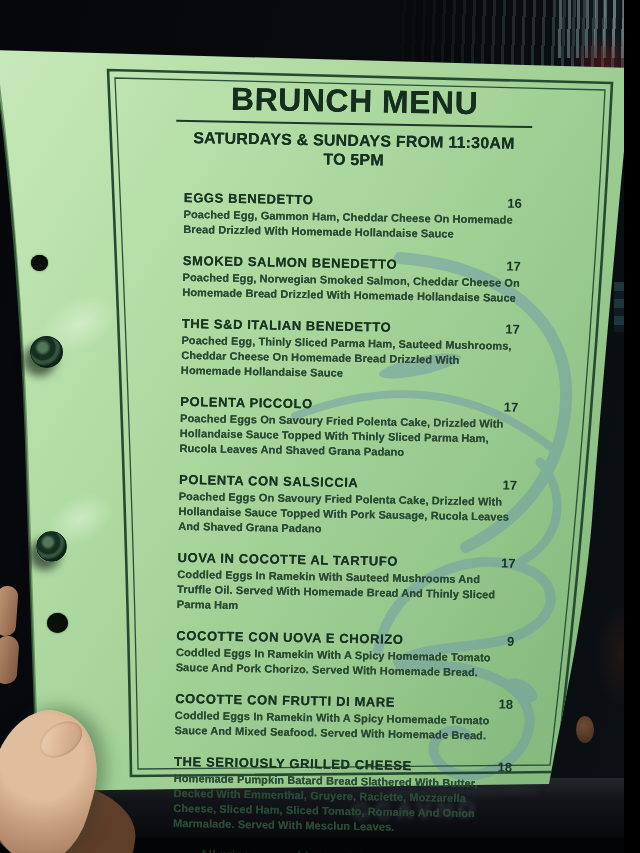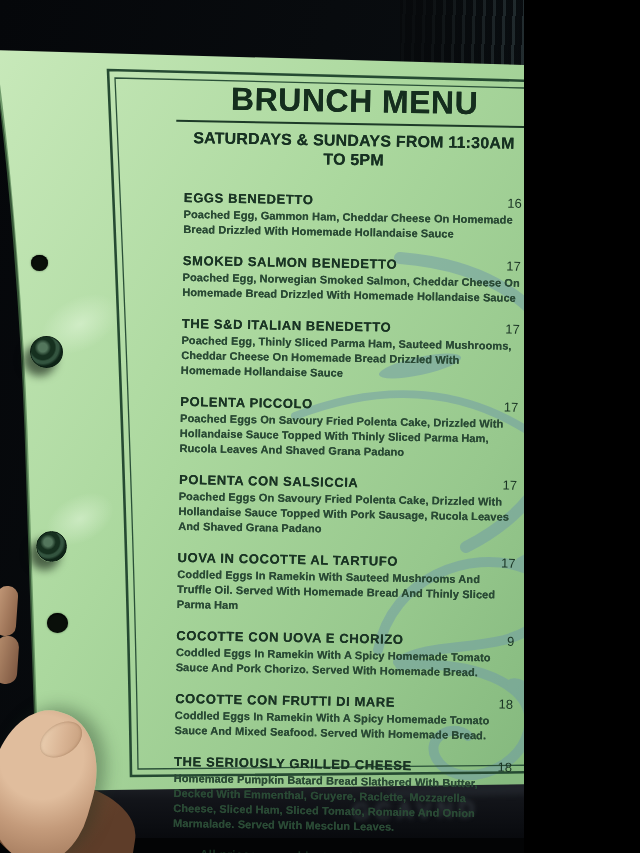--- a/index.html
+++ b/index.html
@@ -1,16 +1,16 @@
 <!DOCTYPE html>
 <html><head>
 <meta charset="utf-8">
 <style>
   html,body{margin:0;padding:0;background:#000;}
-  .scene{position:relative;width:524px;height:853px;overflow:hidden;
+  .scene{position:relative;width:624px;height:853px;overflow:hidden;
          background:linear-gradient(105deg,#05070a 0%,#080b0e 45%,#0b1014 100%);
          font-family:"Liberation Sans",sans-serif;}
   
   .blinds{position:absolute;left:400px;top:0;width:240px;height:78px;
           background:
             linear-gradient(to left, rgba(7,9,11,0) 0%, rgba(7,9,11,.92) 92%),
             repeating-linear-gradient(92deg, rgba(20,34,40,.15) 0 3px, rgba(110,140,145,.5) 3px 6px, rgba(15,28,32,.35) 6px 10px);}
   .blinds-bright{position:absolute;left:556px;top:0;width:84px;height:58px;opacity:.85;
           background:repeating-linear-gradient(91deg, rgba(30,45,50,.2) 0 3px, rgba(150,175,175,.55) 3px 6px, rgba(25,40,45,.4) 6px 9px);}
   .teal-patch{position:absolute;left:614px;top:282px;width:26px;height:50px;opacity:.55;
@@ -50,21 +50,21 @@
   .title{text-align:center;font-size:32px;line-height:36px;font-weight:bold;
          letter-spacing:.5px;color:#152e1e;text-shadow:0 0 .5px #152e1e;}
   .title-rule{height:0;border-top:2px solid #1d3a28;width:356px;margin:4px 0 6px -9px;}
   .subtitle{text-align:center;font-size:16px;line-height:19px;font-weight:bold;
             letter-spacing:.2px;color:#173122;text-shadow:0 0 .4px #173122;}
   .items{margin-top:24px;}
   .item{margin-bottom:16px;}
   .item .row{display:flex;justify-content:space-between;align-items:baseline;}
   .nm{font-size:13px;line-height:15px;font-weight:bold;letter-spacing:.6px;color:#1a3424;
       text-shadow:0 0 .4px #1a3424;}
-  .pr{font-size:13px;line-height:15px;font-weight:normal;color:#1a3424;}
+  .pr{font-size:13px;line-height:15px;font-weight:bold;color:#1a3424;}
   .ds{margin-top:2px;font-size:11px;line-height:15px;font-weight:bold;color:#2a4a35;
       text-shadow:0 0 .3px #2a4a35;letter-spacing:.1px;}
   .footer-note{margin-top:0;text-align:center;font-size:12px;line-height:15px;
       font-weight:bold;letter-spacing:.3px;color:#183322;}
   
   .finger-edge-a{position:absolute;left:-4px;top:586px;width:21px;height:50px;border-radius:10px;
       background:linear-gradient(100deg,#c49a79,#8a6147);transform:rotate(4deg);}
   .finger-edge-b{position:absolute;left:-5px;top:636px;width:23px;height:48px;border-radius:11px;
       background:linear-gradient(100deg,#b88f6e,#7c5640);transform:rotate(4deg);}
   .thumb{position:absolute;left:-10px;top:710px;width:104px;height:152px;

